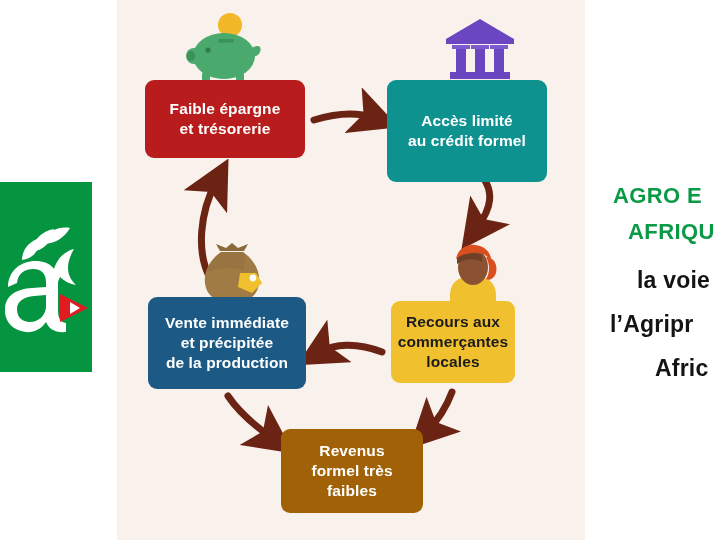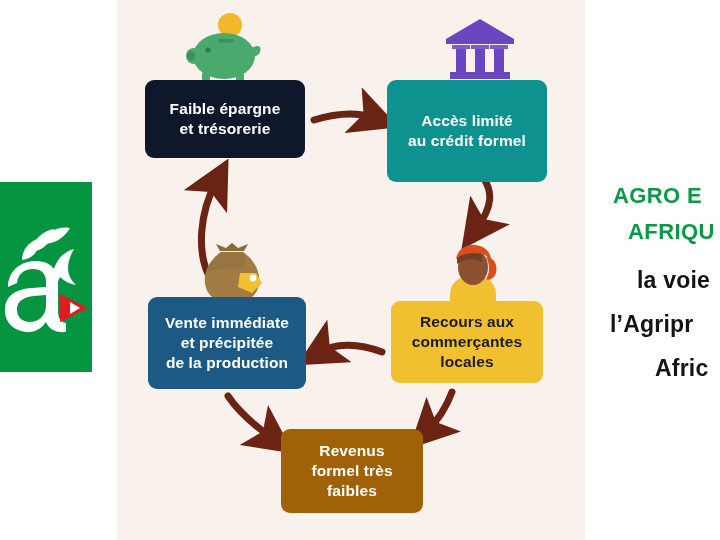--- a/index.html
+++ b/index.html
@@ -31,28 +31,28 @@
     font-weight:bold;
     line-height:1.28;
     letter-spacing:0.1px;
     padding:4px 6px;
     z-index:5;
   }
   .node-text { display:block; }
 
   #node-epargne {
     left:145px; top:80px; width:160px; height:78px;
-    background:#0f172a; font-size:15.5px;
+    background:#b91c1c; font-size:15.5px;
   }
   #node-credit {
     left:387px; top:80px; width:160px; height:102px;
     background:#0d9290; font-size:15.5px;
   }
   #node-commercantes {
-    left:391px; top:301px; width:152px; height:82px;
+    left:391px; top:301px; width:124px; height:82px;
     background:#f0c02f; color:#1c1c1c; font-size:15.5px;
   }
   #node-vente {
     left:148px; top:297px; width:158px; height:92px;
     background:#1c5a85; font-size:15.5px;
   }
   #node-revenus {
     left:281px; top:429px; width:142px; height:84px;
     background:#a16207; font-size:15.5px;
   }

